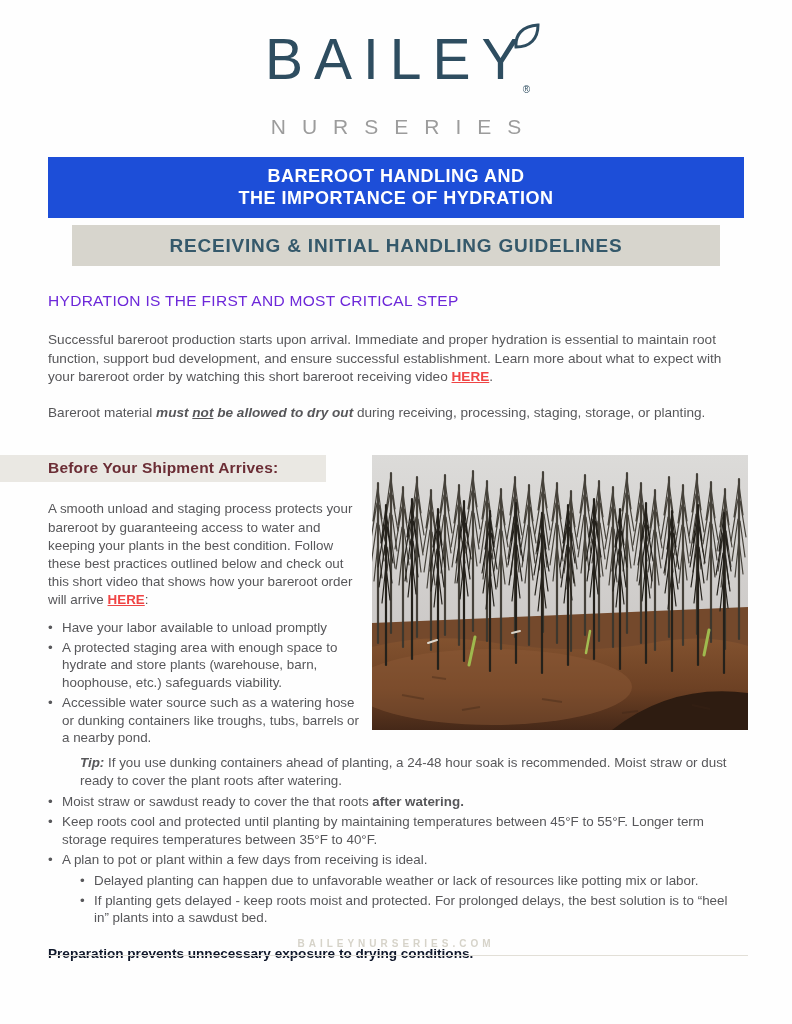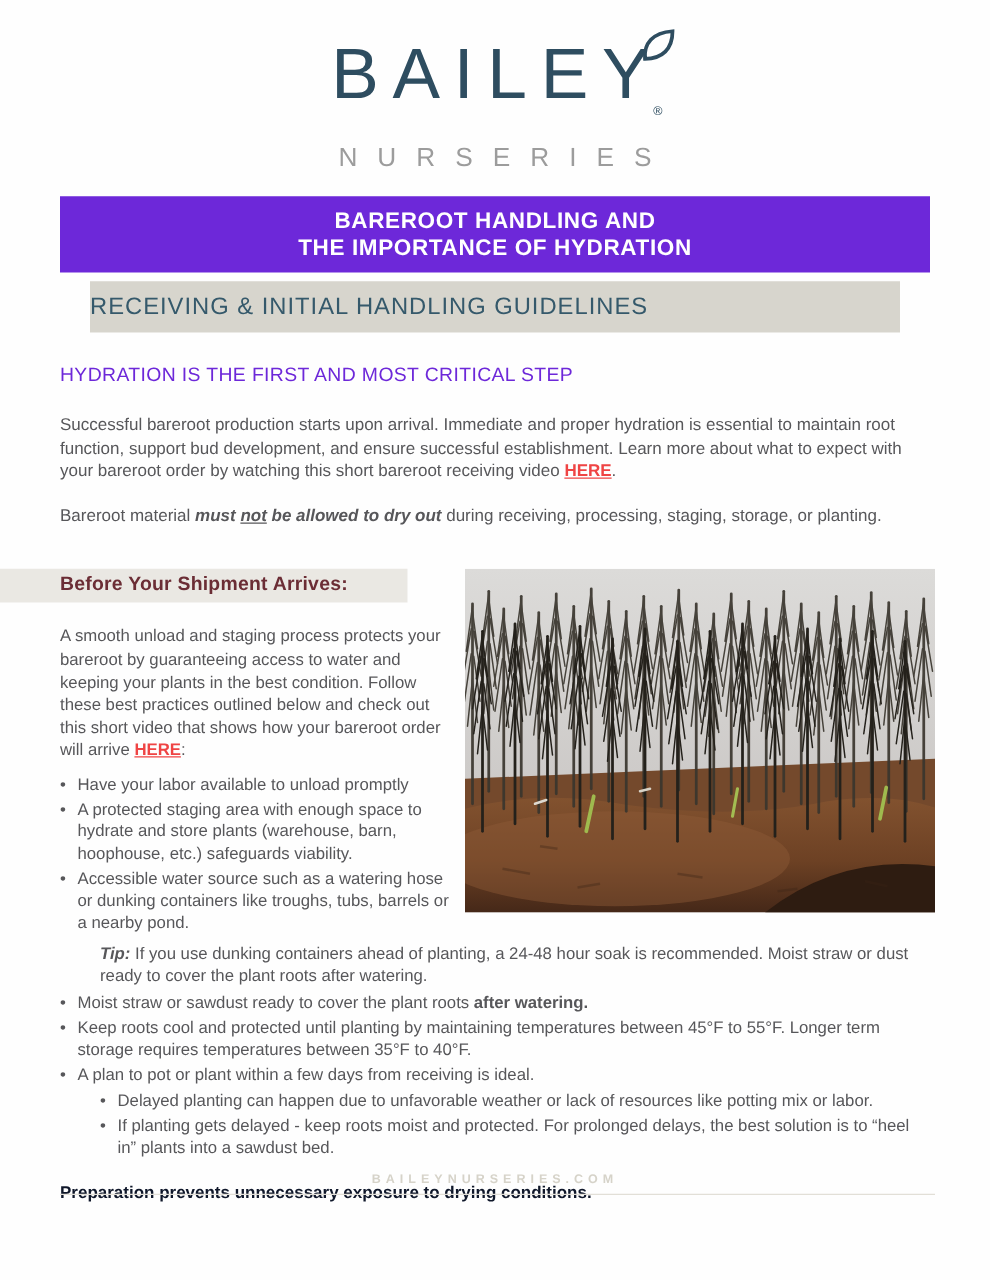--- a/index.html
+++ b/index.html
@@ -6,24 +6,24 @@
   .page{position:relative;width:792px;height:1024px;background:#fefefe;overflow:hidden;
         font-family:"Liberation Sans",sans-serif;color:#57575a;}
   
   .logo{padding-top:30px;text-align:center;}
   .brand{position:relative;display:inline-block;font-size:57px;line-height:58px;color:#2e4d60;
          letter-spacing:11px;font-weight:400;padding-left:11px;}
   .leaf{position:absolute;right:-2px;top:-7px;}
   .reg{font-size:10px;color:#2e4d60;position:relative;top:14px;left:-8px;letter-spacing:0;}
   .nurseries{margin-top:8px;font-size:21px;line-height:28px;color:#9c9c9c;letter-spacing:16px;padding-left:16px;}
   
-  .banner1{margin:16px 48px 0;background:#6d28d9;color:#ffffff;text-align:center;
+  .banner1{margin:16px 48px 0;background:#1d4ed8;color:#ffffff;text-align:center;
            font-weight:bold;font-size:18px;line-height:22px;padding:8px 0 9px;letter-spacing:0.5px;}
-  .banner2{margin:7px 72px 0;background:#d7d5cd;color:#35596b;text-align:left;
-           font-weight:normal;font-size:19px;line-height:21px;padding:10px 0;letter-spacing:0.8px;}
+  .banner2{margin:7px 72px 0;background:#d7d5cd;color:#35596b;text-align:center;
+           font-weight:bold;font-size:19px;line-height:21px;padding:10px 0;letter-spacing:0.8px;}
   
   .h-maroon{margin:26px 48px 0;color:#6d28d9;font-weight:normal;font-size:15.5px;letter-spacing:0.3px;}
   .para{margin:21px 48px 0;font-size:13.6px;line-height:18.6px;}
   .para2{margin:17px 48px 0;font-size:13.6px;line-height:18.6px;}
   .link{color:#ef4444;font-weight:bold;text-decoration:underline;cursor:pointer;}
   .bi{font-weight:bold;font-style:italic;}
   .biu{font-weight:bold;font-style:italic;text-decoration:underline;}
   
   .row{position:relative;margin-top:33px;min-height:280px;}
   .secbar{width:326px;background:#eae8e3;box-sizing:border-box;padding:4px 0 5px 48px;}
@@ -185,21 +185,21 @@
       </div>
     </div>
   </div>
 
   <div class="lower">
     <div class="tip">
       <span class="bi">Tip:</span><span> If you use dunking containers ahead of planting, a 24-48 hour soak is recommended. Moist straw or dust ready to cover the plant roots after watering.</span>
     </div>
     <div class="b">
       <span class="dot">•</span>
-      <span><span>Moist straw or sawdust ready to cover the plant roots </span><b>after watering.</b></span>
+      <span><span>Moist straw or sawdust ready to cover the that roots </span><b>after watering.</b></span>
     </div>
     <div class="b">
       <span class="dot">•</span>
       <span>Keep roots cool and protected until planting by maintaining temperatures between 45°F to 55°F. Longer term storage requires temperatures between 35°F to 40°F.</span>
     </div>
     <div class="b">
       <span class="dot">•</span>
       <span>A plan to pot or plant within a few days from receiving is ideal.</span>
     </div>
     <div class="sub">

